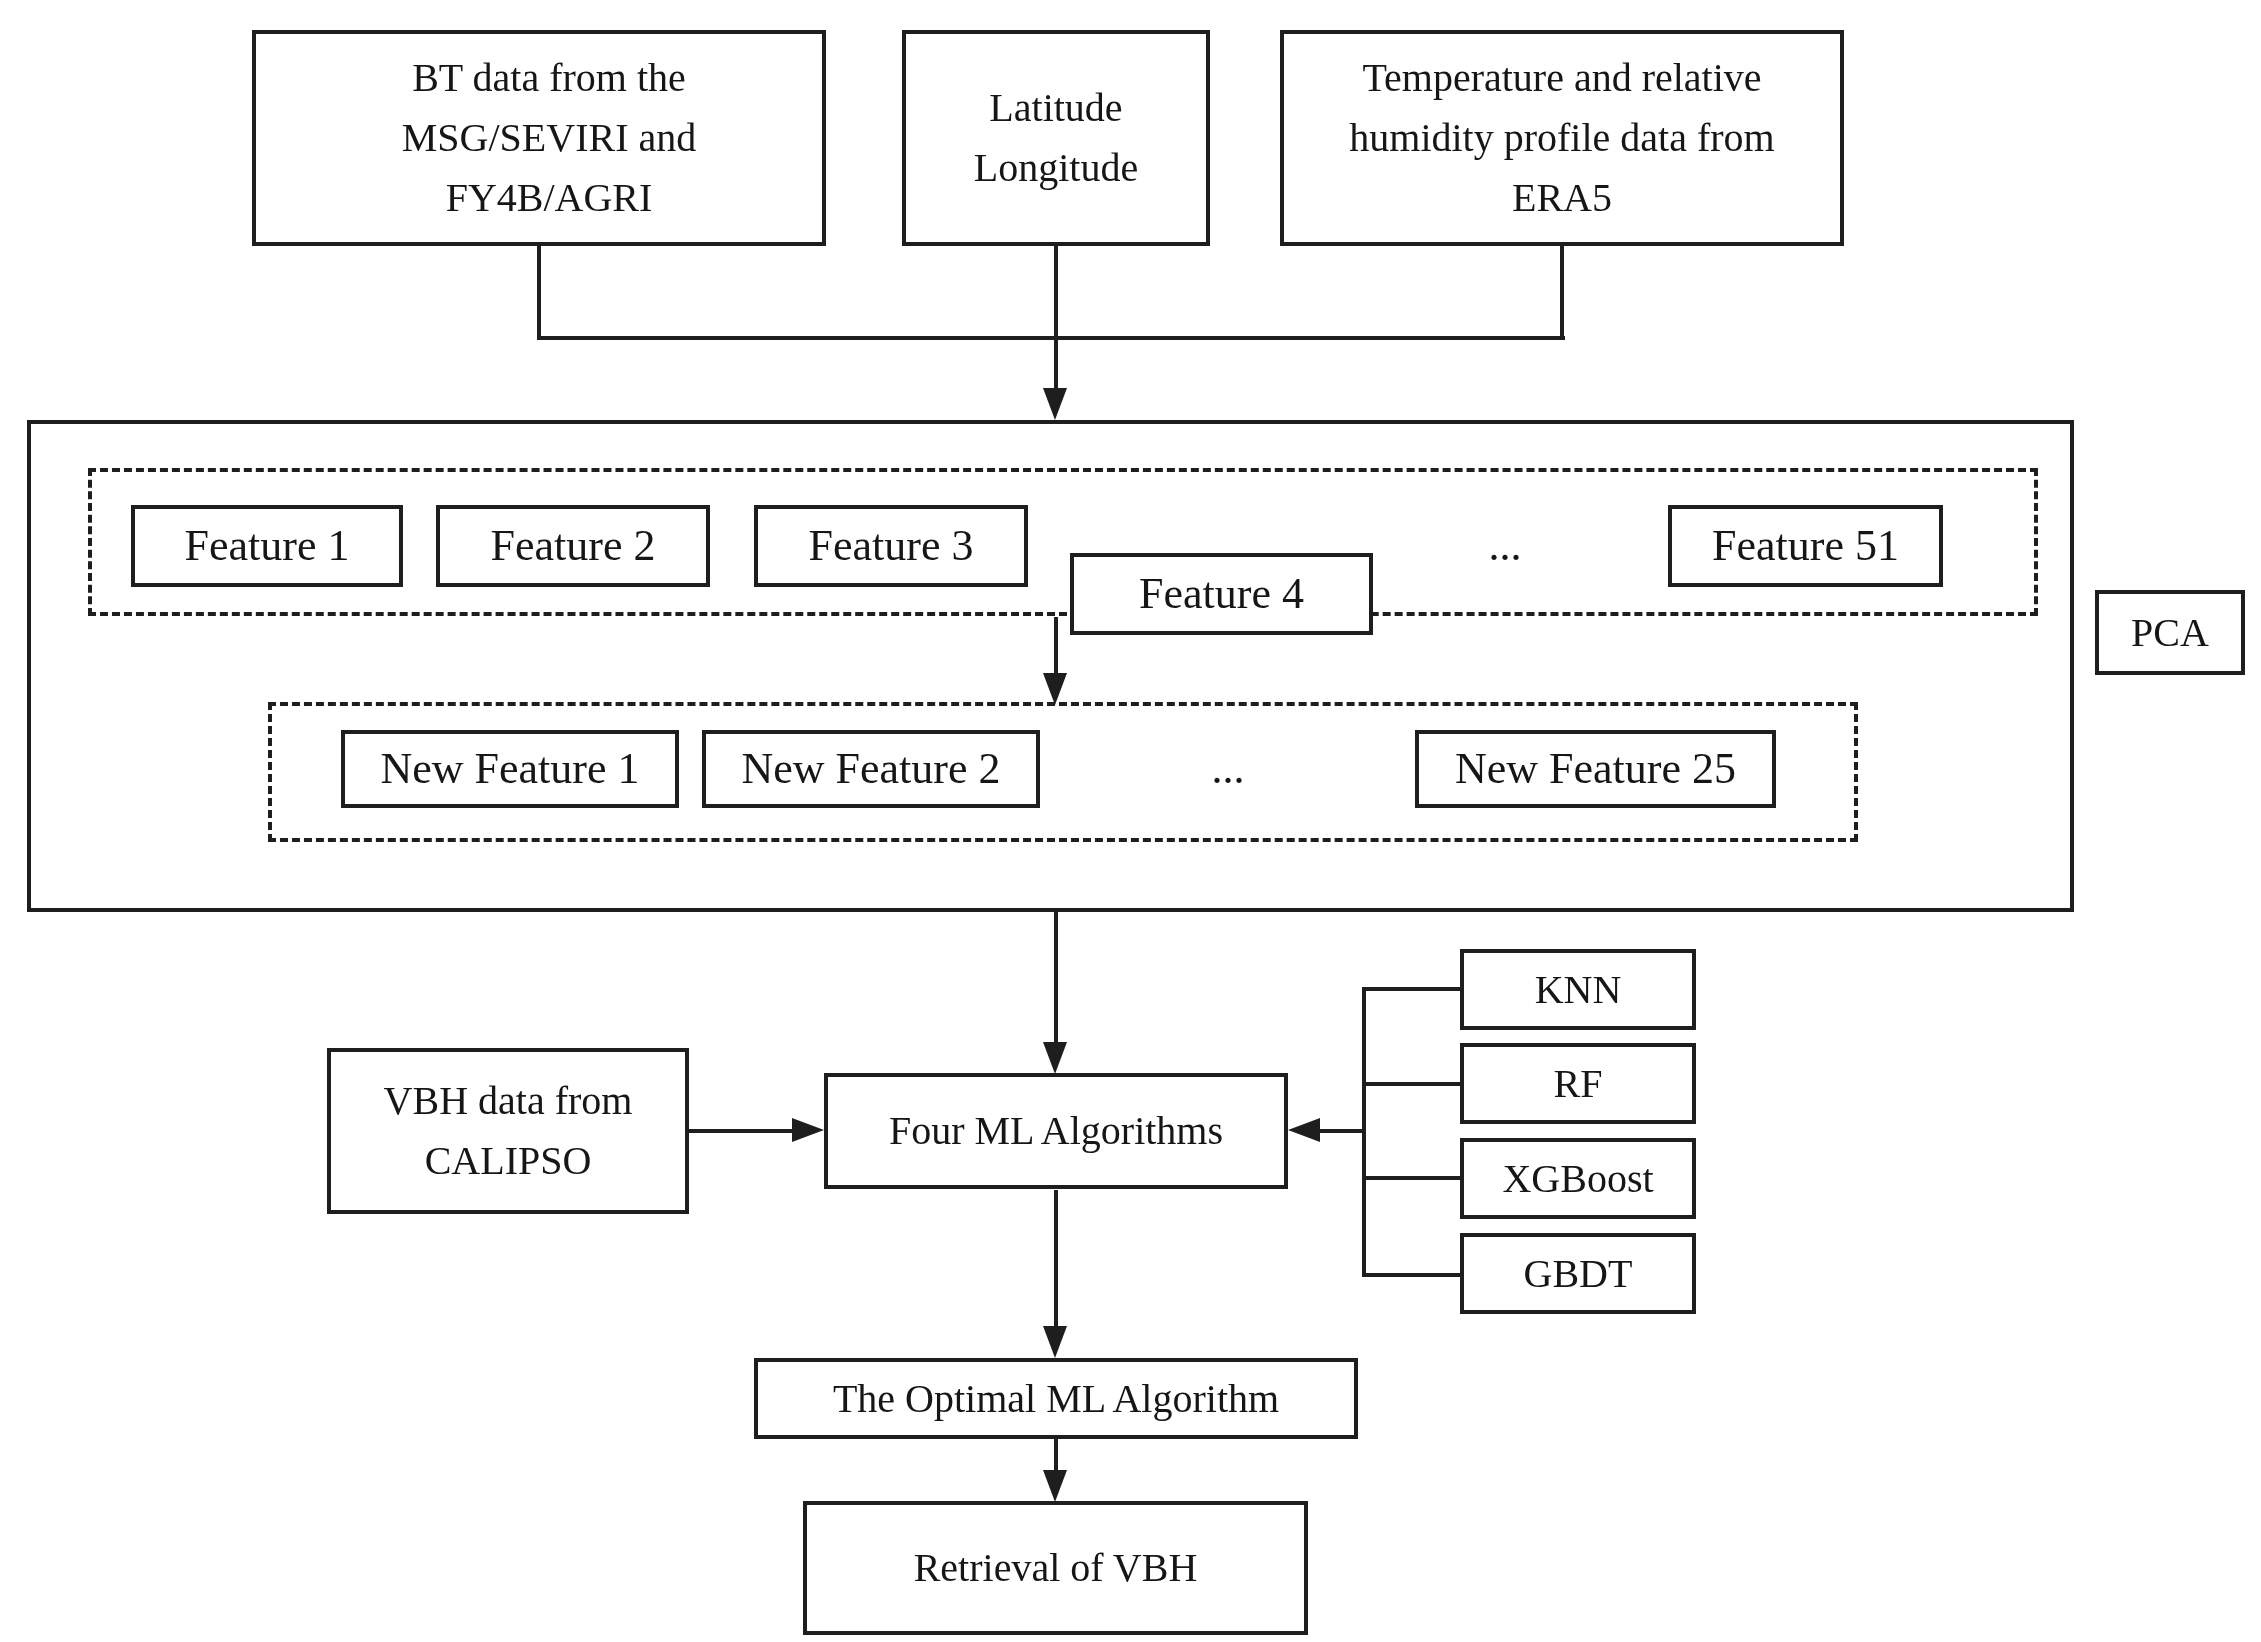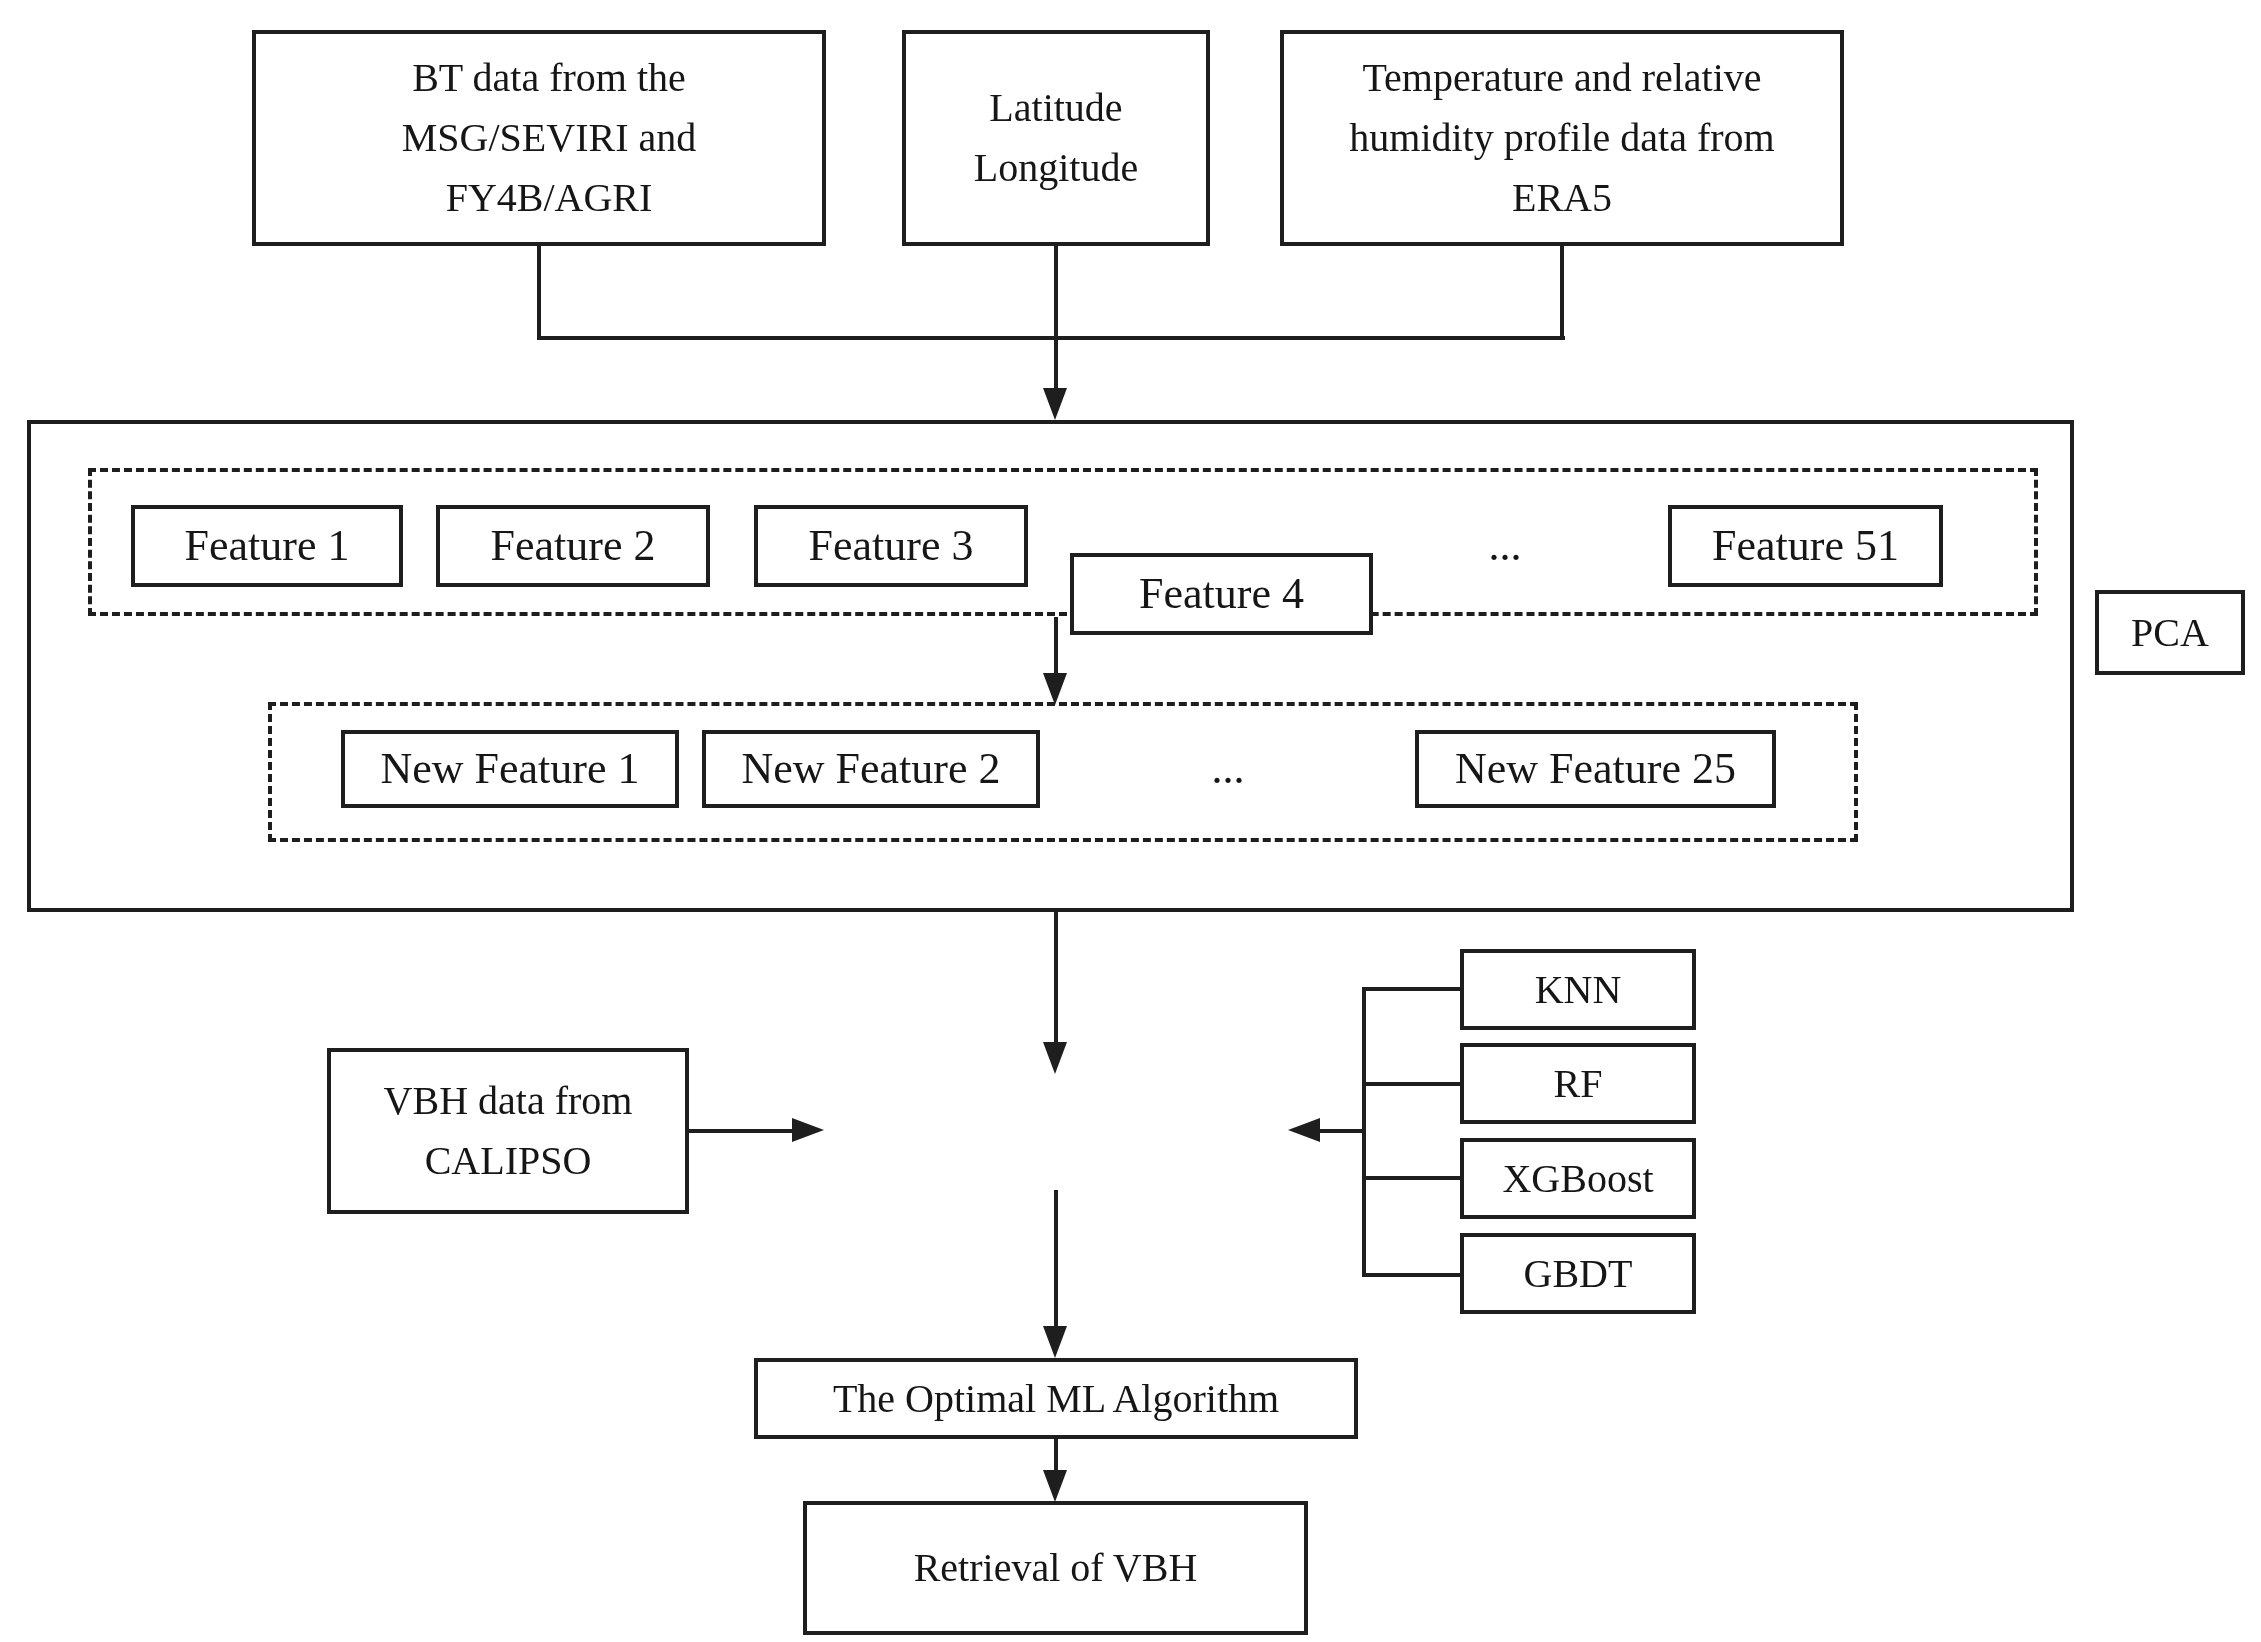--- a/index.html
+++ b/index.html
@@ -102,20 +102,21 @@
   <div class="box" style="left:2095px;top:590px;width:150px;height:85px;">PCA</div>
 
   <div class="line" style="left:1054px;top:912px;width:4.2px;height:131px;"></div>
   <div class="ah ah-down" style="left:1043px;top:1042px;"></div>
 
   <div class="box" style="left:327px;top:1048px;width:362px;height:166px;">VBH data from
 CALIPSO</div>
   <div class="line" style="left:689px;top:1129px;width:108px;height:4.2px;"></div>
   <div class="ah ah-right" style="left:792px;top:1118px;"></div>
 
+  <div class="box" style="left:824px;top:1073px;width:464px;height:116px;">Four ML Algorithms</div>
 
   <div class="box" style="left:1460px;top:949px;width:236px;height:81px;">KNN</div>
   <div class="box" style="left:1460px;top:1043px;width:236px;height:81px;">RF</div>
   <div class="box" style="left:1460px;top:1138px;width:236px;height:81px;">XGBoost</div>
   <div class="box" style="left:1460px;top:1233px;width:236px;height:81px;">GBDT</div>
 
   <div class="line" style="left:1362px;top:987px;width:4.2px;height:290px;"></div>
   <div class="line" style="left:1362px;top:987px;width:98px;height:4.2px;"></div>
   <div class="line" style="left:1362px;top:1082px;width:98px;height:4.2px;"></div>
   <div class="line" style="left:1362px;top:1176px;width:98px;height:4.2px;"></div>

